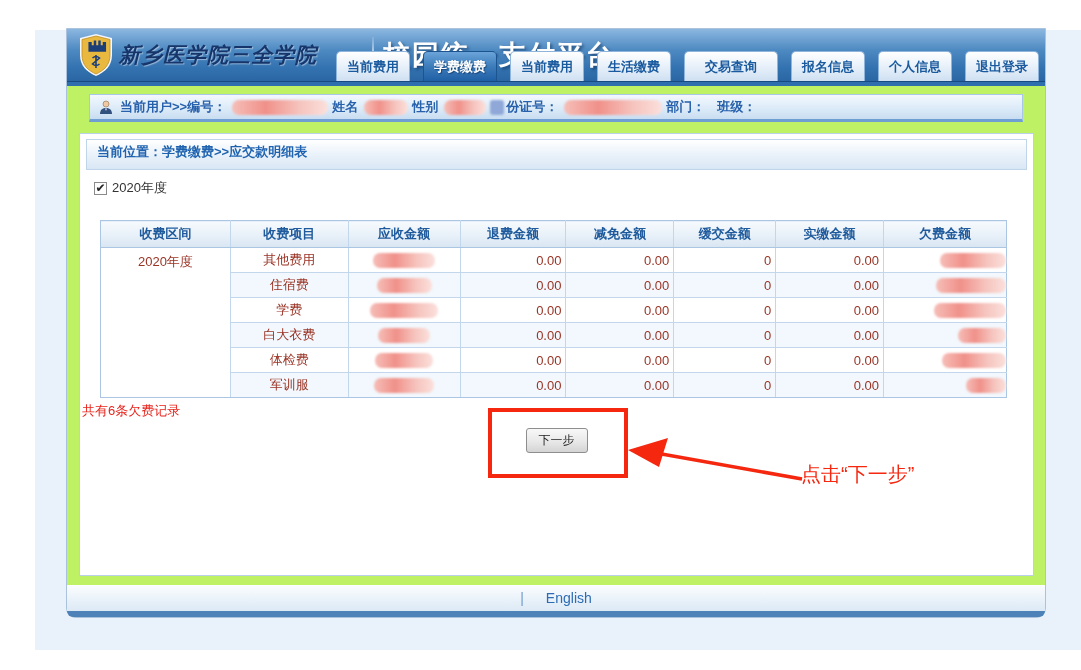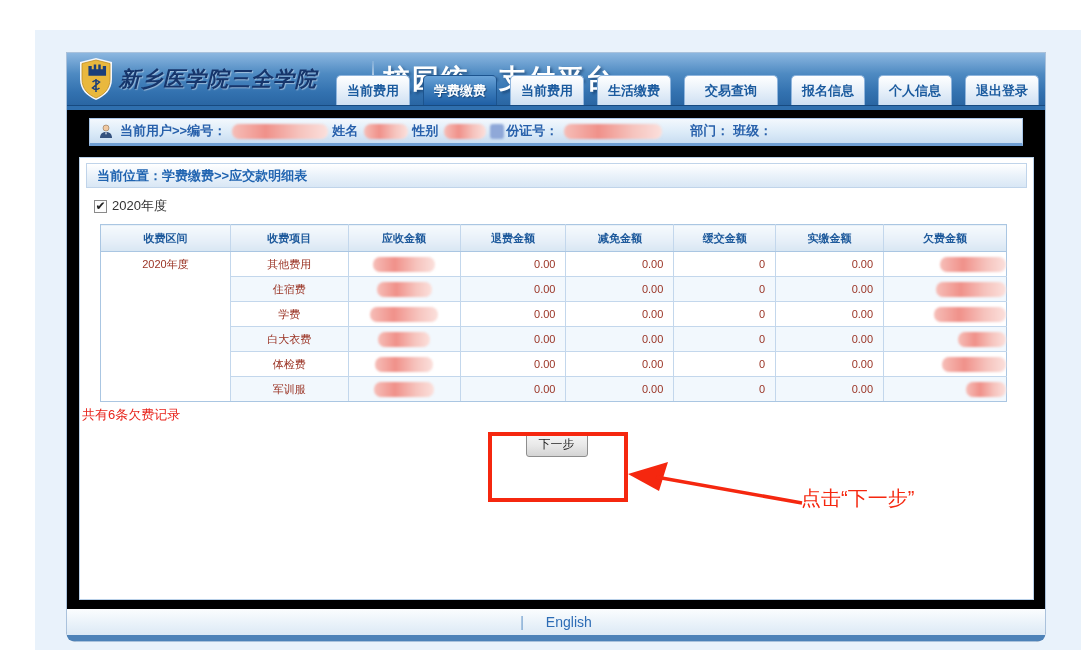--- a/index.html
+++ b/index.html
@@ -6,22 +6,22 @@
   body {
     width:1081px; height:670px; position:relative;
     background:#ffffff; overflow:hidden;
     font-family:"Liberation Sans", sans-serif;
   }
   .bg-panel {
     position:absolute; left:35px; top:30px; width:1046px; height:620px;
     background:#e9f2fb;
   }
   .container {
-    position:absolute; left:66px; top:52px; width:980px; height:590px;
-    background:#000000; border:1px solid #aac2dc; border-radius:0 0 10px 10px;
+    position:absolute; left:66px; top:28px; width:980px; height:590px;
+    background:#bef264; border:1px solid #aac2dc; border-radius:0 0 10px 10px;
   }
   
   .header {
     position:relative; height:52px;
     background:linear-gradient(180deg,#8cb7e0 0%,#4e8ac2 40%,#3372b0 75%,#2a66a3 100%);
   }
   .logo { position:absolute; left:12px; top:4px; }
   .school-name {
     position:absolute; left:52px; top:12px;
     font-family:"DejaVu Serif", serif; font-style:italic; font-weight:bold;
@@ -74,21 +74,21 @@
     border-radius:7px; filter:blur(1.3px); margin:0 6px 0 2px;
   }
   .redact.blue { background:#8fa8d8; width:14px; border-radius:3px; margin:0 2px 0 0; }
   
   .main-panel {
     margin:11px 11px 0 12px; height:443px;
     border:1px solid #b9d0e8; background:#ffffff; padding-top:5px;
     position:relative;
   }
   .breadcrumb {
-    margin:0 6px; height:25px; line-height:24px;
+    margin:0 6px; height:31px; line-height:24px;
     background:linear-gradient(180deg,#ffffff 0%,#eaf2fa 50%,#d9e7f5 100%);
     border:1px solid #c0d4ea;
     font-size:13px; font-weight:bold; color:#1f63b0; padding-left:10px;
   }
   .instruction {
     margin:9px 6px 0; height:25px; line-height:24px;
     background:linear-gradient(180deg,#fdfeff 0%,#eef4fb 55%,#dfeaf6 100%);
     border:1px solid #d4e2f1;
     font-size:13px; color:#555555; padding-left:12px;
   }
@@ -96,34 +96,34 @@
     margin:6px 0 0 14px; height:24px; display:flex; align-items:center;
     font-size:13px; color:#333333;
   }
   .checkbox {
     width:13px; height:13px; border:1px solid #8a8a8a; background:#fdfdfd;
     display:inline-flex; align-items:center; justify-content:center;
     font-size:12px; color:#222; margin-right:5px; cursor:pointer; line-height:1;
   }
   
   table.fees {
-    margin:6px 0 0 20px; width:907px; border-collapse:collapse;
-    font-size:11px; color:#9a3324;
+    margin:20px 0 0 20px; width:907px; border-collapse:collapse;
+    font-size:13px; color:#9a3324;
   }
   table.fees th {
     height:27px; font-weight:bold; color:#1e5a9c;
     background:linear-gradient(180deg,#f6fafd 0%,#e6eff8 60%,#d8e6f3 100%);
     border:1px solid #aac6e2; border-left:none; border-right:1px solid #c3d7ec;
   }
   table.fees th:first-child { border-left:1px solid #aac6e2; }
   table.fees th:last-child { border-right:1px solid #aac6e2; }
   table.fees td {
     height:25px; border:1px solid #c3d7ec; text-align:center;
   }
-  table.fees td.num { text-align:right; padding-right:10px; }
+  table.fees td.num { text-align:right; padding-right:4px; }
   table.fees tr.alt td { background:#f2f8fd; }
   table.fees td.span-cell { background:#ffffff; vertical-align:top; padding-top:5px; border-bottom:1px solid #aac6e2; }
   table.fees tr:last-child td { border-bottom:1px solid #aac6e2; }
   table.fees td:last-child { border-right:1px solid #aac6e2; }
   table.fees td:first-child { border-left:1px solid #aac6e2; }
   td .redact { margin:0; }
   td.redcell { position:relative; }
   .summary { margin:4px 0 0 2px; font-size:13px; color:#e8241c; }
   .btn-row { text-align:center; margin-top:8px; }
   .next-btn {
@@ -199,22 +199,22 @@
     </span>
     <span>当前用户&gt;&gt;编号：</span>
     <span class="redact" style="width:96px"></span>
     <span>姓名</span>
     <span class="redact" style="width:44px"></span>
     <span>性别</span>
     <span class="redact" style="width:42px"></span>
     <span class="redact blue"></span>
     <span>份证号：</span>
     <span class="redact" style="width:98px"></span>
-    <span style="margin-left:24px">部门：</span>
-    <span style="">班级：</span>
+    <span style="margin-left:0">部门：</span>
+    <span style="margin-left:8px">班级：</span>
   </div>
 
   <div class="main-panel">
     <div class="breadcrumb">当前位置：学费缴费&gt;&gt;应交款明细表</div>
 
     <div class="period-row">
       <span class="checkbox">✔</span>
       <span>2020年度</span>
     </div>
 

